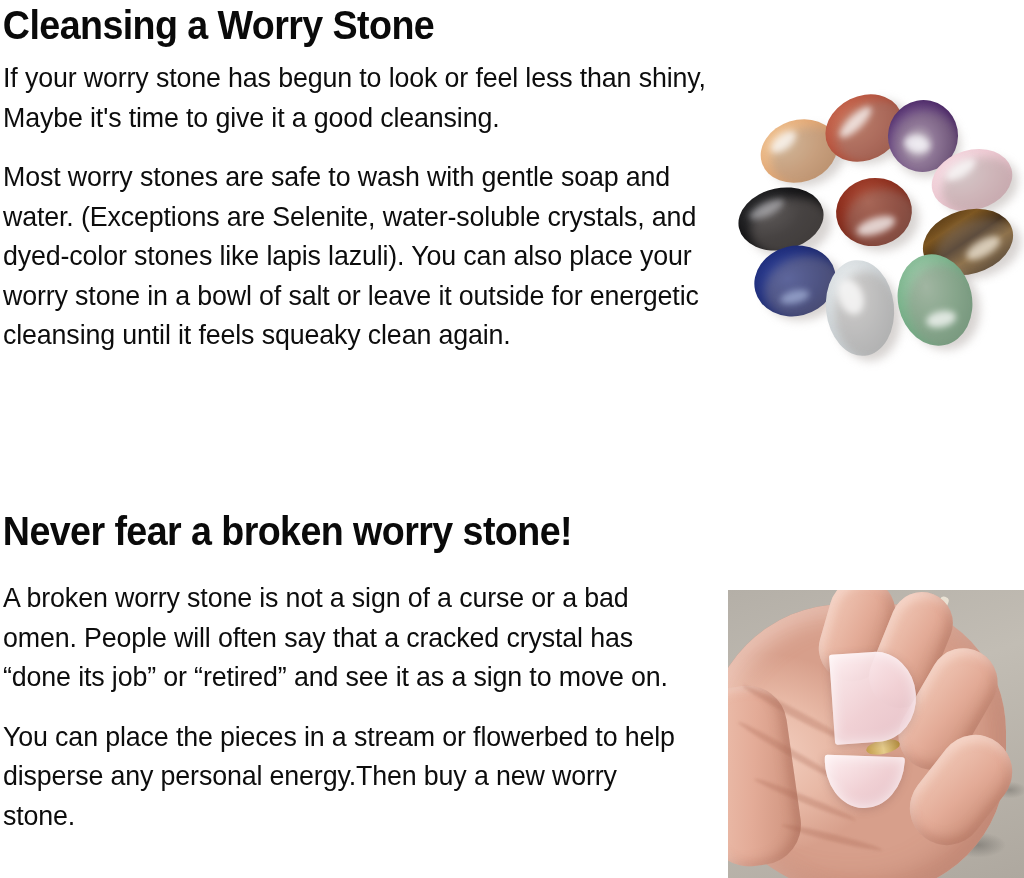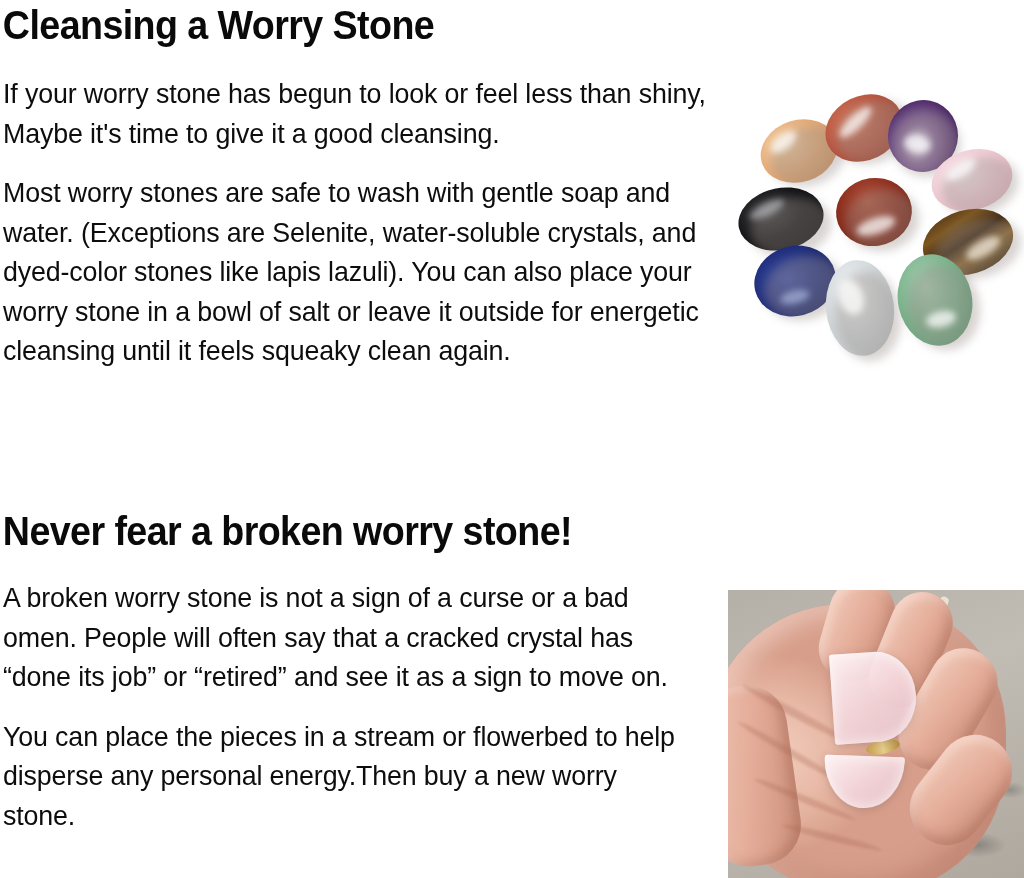--- a/index.html
+++ b/index.html
@@ -50,21 +50,21 @@
     transform: scaleX(0.94);
     transform-origin: left center;
     white-space: nowrap;
   }
   #heading-one { padding-top: 2px; }
   #heading-two { padding-top: 8px; }
 
   .body-col-one {
     position: absolute;
     left: 3px;
-    top: 74px;
+    top: 58px;
     width: 726px;
   }
   .body-col-two {
     position: absolute;
     left: 3px;
     top: 78px;
     width: 700px;
   }
 
   .para {

